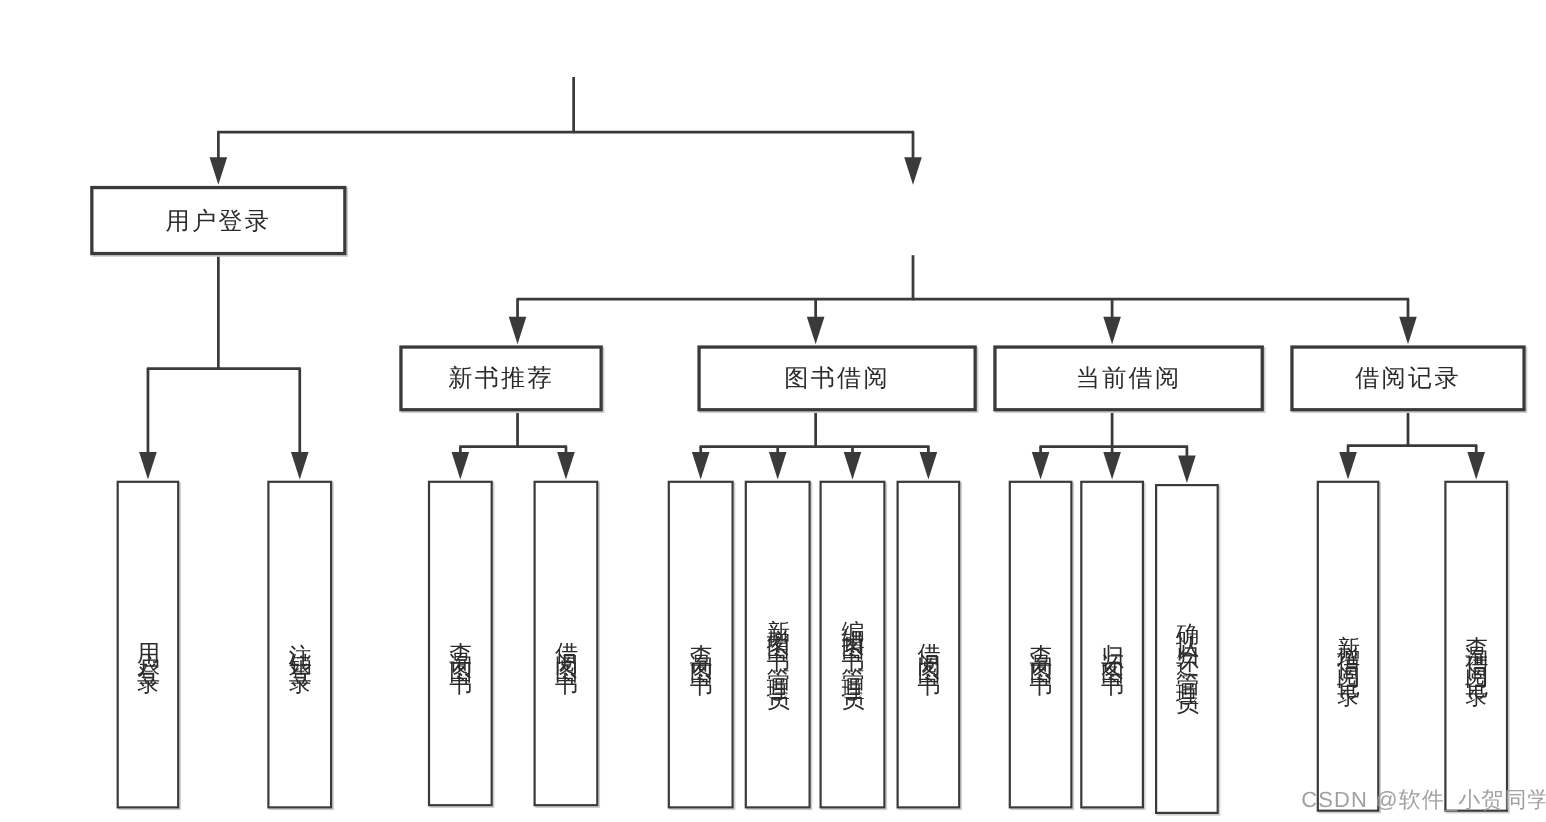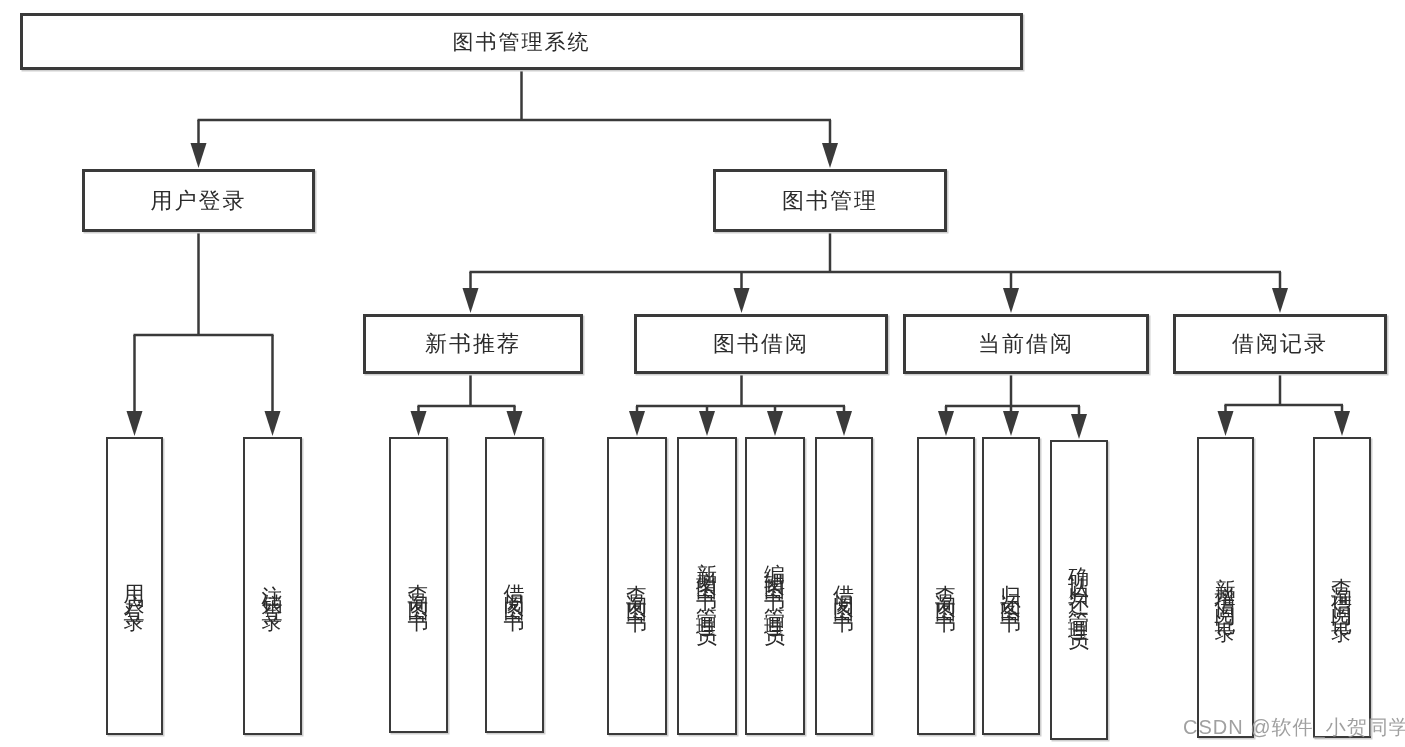--- a/index.html
+++ b/index.html
@@ -119,32 +119,26 @@
     <g>
       <line x1="1280" y1="374" x2="1280" y2="406"></line>
       <line x1="1224.5" y1="405" x2="1343" y2="405"></line>
       <line x1="1225.5" y1="405" x2="1225.5" y2="418"></line>
       <polygon points="1217.5,411 1233.5,411 1225.5,436"></polygon>
       <line x1="1342" y1="405" x2="1342" y2="418"></line>
       <polygon points="1334,411 1350,411 1342,436"></polygon>
     </g>
   </svg>
 
-  <div class="node hbox root" style="left:20px;top:13px;width:1003px;height:57px">
-    <span>图书管理系统</span>
-  </div>
 
   <div class="node hbox" style="left:82px;top:169px;width:233px;height:63px">
     <span>用户登录</span>
   </div>
-  <div class="node hbox" style="left:713px;top:169px;width:234px;height:63px">
-    <span>图书管理</span>
-  </div>
 
-  <div class="node hbox" style="left:363px;top:314px;width:220px;height:60px">
+  <div class="node hbox" style="left:363px;top:314px;width:185px;height:60px">
     <span>新书推荐</span>
   </div>
   <div class="node hbox" style="left:634px;top:314px;width:254px;height:60px">
     <span>图书借阅</span>
   </div>
   <div class="node hbox" style="left:903px;top:314px;width:246px;height:60px">
     <span>当前借阅</span>
   </div>
   <div class="node hbox" style="left:1173px;top:314px;width:214px;height:60px">
     <span>借阅记录</span>

